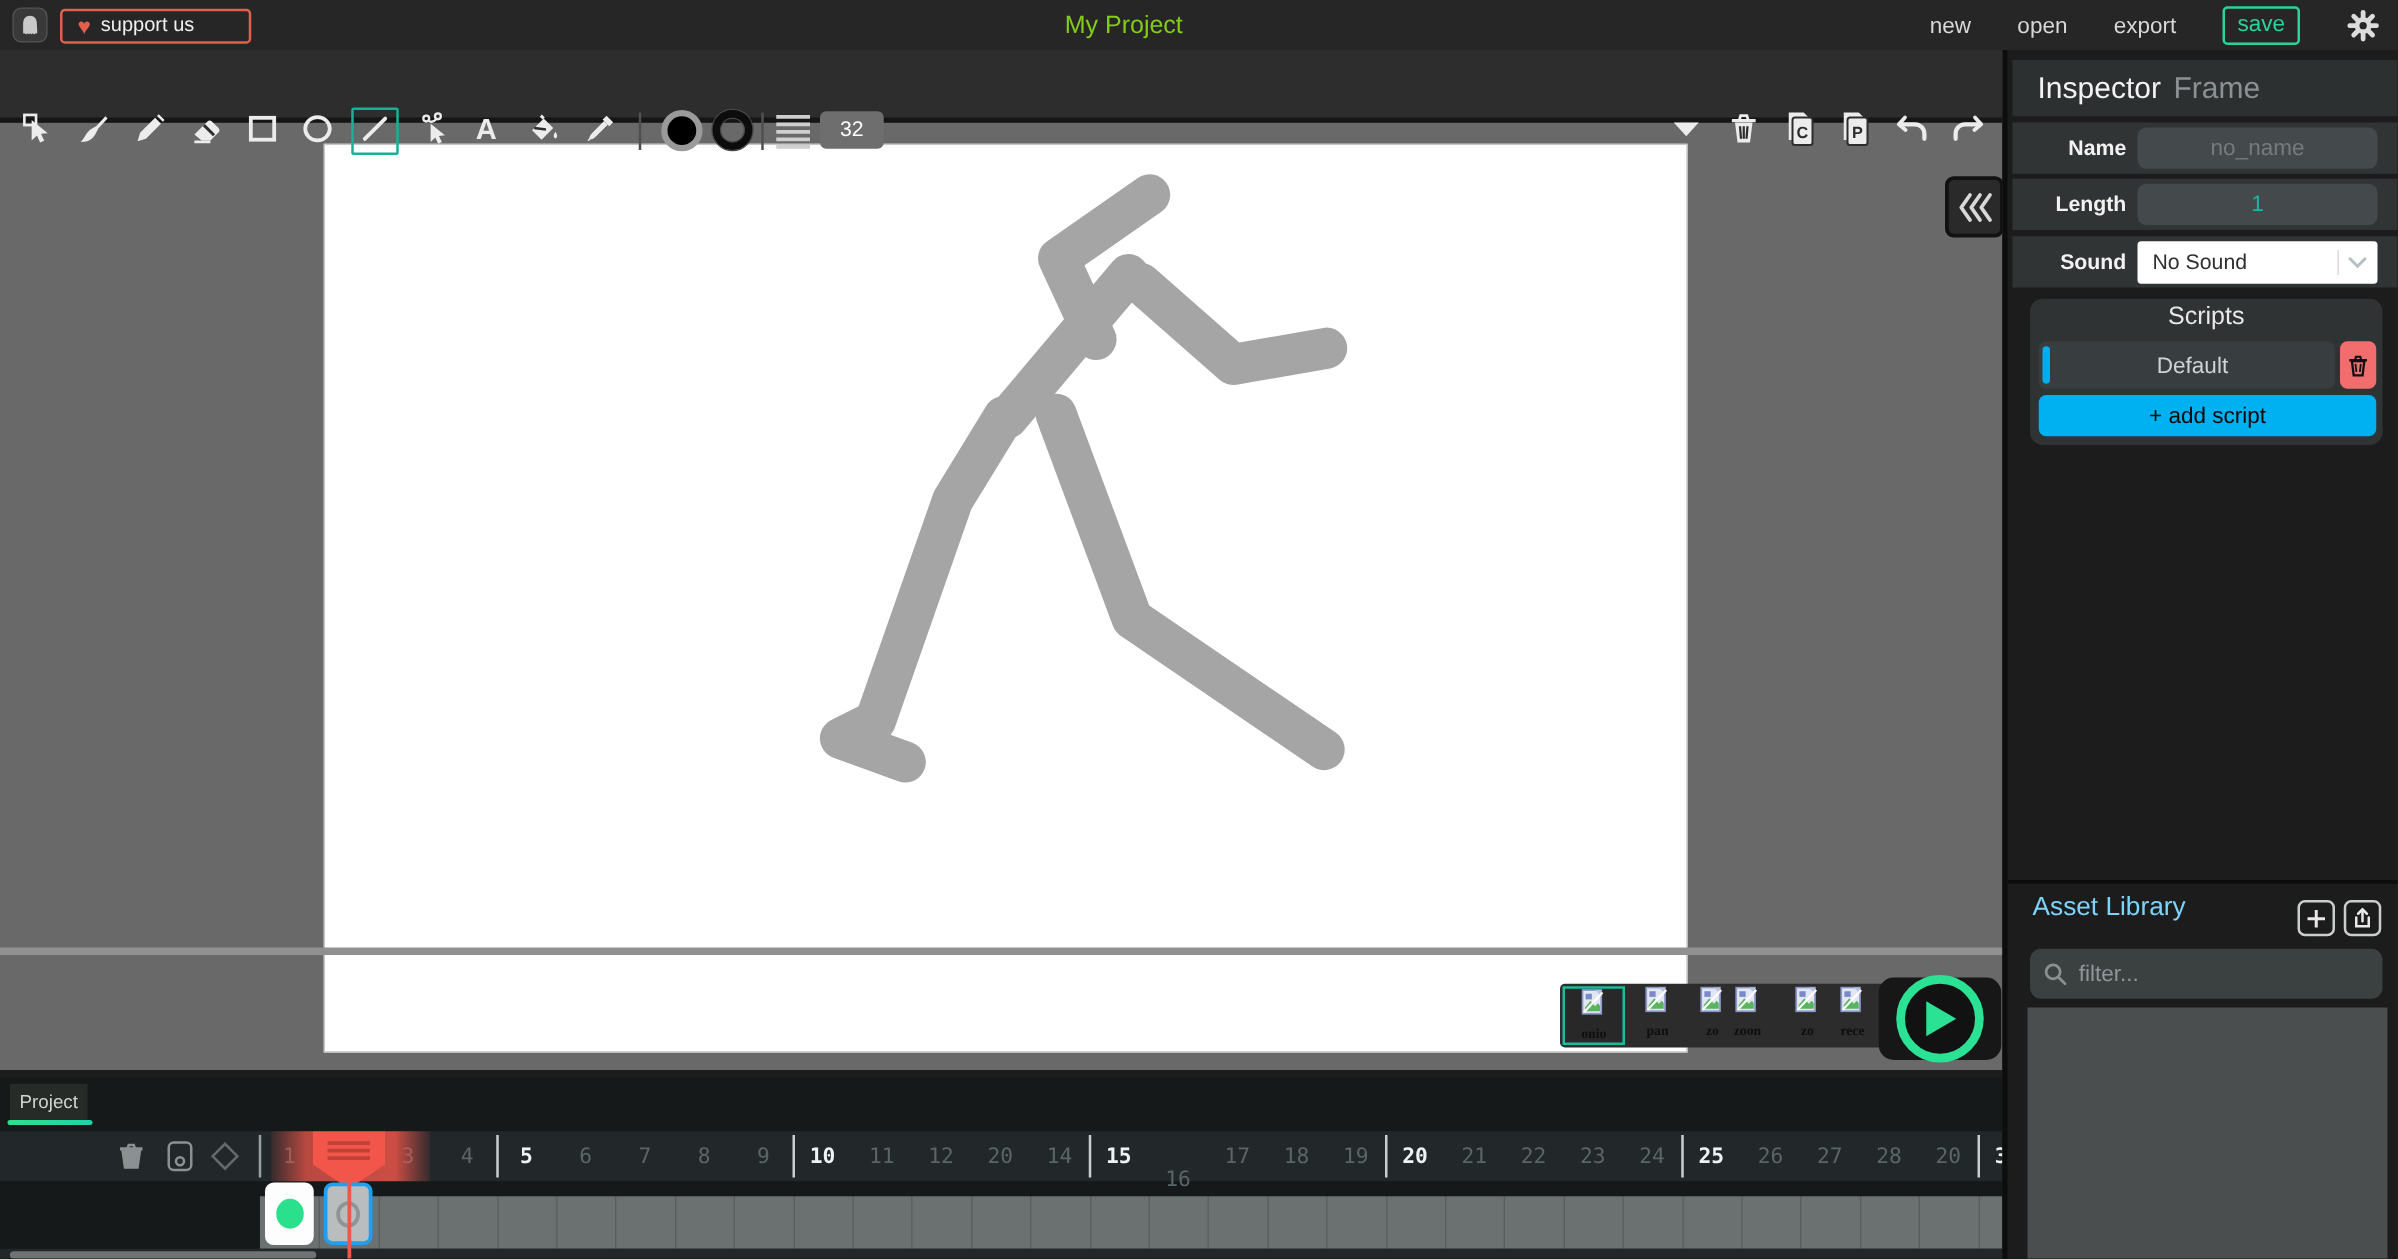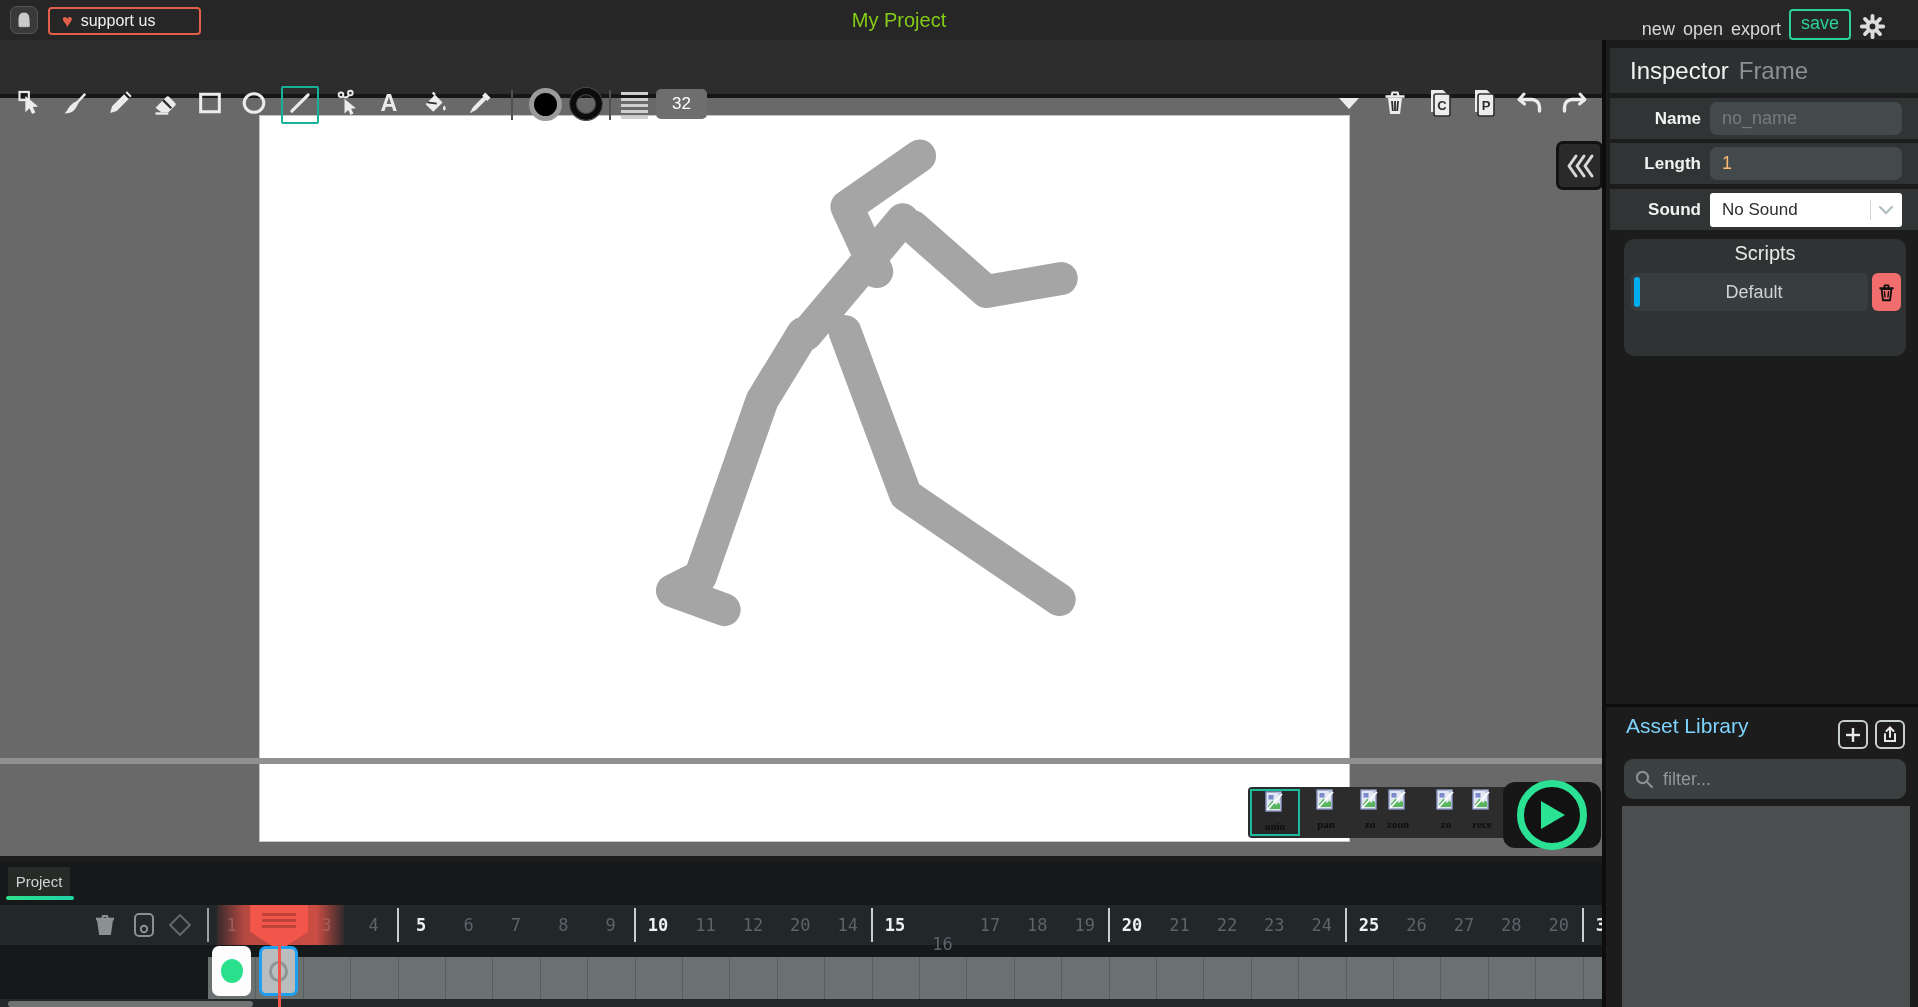--- a/index.html
+++ b/index.html
@@ -11,21 +11,21 @@
   
   #topbar { left:0; top:0; width:1918px; height:40px; background:#262626; z-index:30; }
   #logo { left:10px; top:6px; width:28px; height:28px; background:#393939; border:1px solid #555;
           border-radius:7px; display:flex; align-items:center; justify-content:center; }
   #support-btn { left:48px; top:7px; width:153px; height:28px; border:2px solid #e2604b; border-radius:4px;
           display:flex; align-items:center; gap:8px; padding:0 12px; cursor:pointer; }
   #support-heart { color:#e2604b; font-size:18px; line-height:1; }
   #support-label { color:#f0f0f0; font-size:16px; }
   #proj-title { left:899px; top:0; height:40px; transform:translateX(-50%); display:flex; align-items:center;
           color:#84cc16; font-size:20px; }
-  #topnav { right:32px; top:0; height:40px; display:flex; align-items:flex-end; gap:8px; }
+  #topnav { right:14px; top:0; height:40px; display:flex; align-items:center; gap:37px; }
   .topnav-link { color:#d8d8d8; font-size:18px; cursor:pointer; }
   #save-btn { border:2px solid #2ad39b; color:#2ad39b; border-radius:4px; padding:2px 10px 4px;
           font-size:18px; cursor:pointer; }
   #gear-btn { cursor:pointer; display:flex; align-items:center; }
 
   
   #toolbar { left:0; top:40px; width:1602px; height:58px; background:#2d2d2d; border-bottom:4px solid #161616; z-index:20; }
   .tool { position:absolute; top:46px; width:38px; height:38px; display:flex; align-items:center;
           justify-content:center; cursor:pointer; border:2px solid transparent; border-radius:2px; }
   .tool.selected { border-color:#17b197; }
@@ -96,22 +96,22 @@
 
   
   #rpanel { left:1602px; top:40px; width:316px; height:967px; background:#1c1c1c; border-left:4px solid #0d0d0d; overflow:hidden; }
   #insp-header { left:4px; top:8px; width:312px; height:45px; background:#2c3031; position:absolute;
           display:flex; align-items:center; padding-left:20px; gap:10px; }
   #insp-title { color:#f2f2f2; font-size:24px; }
   #insp-sub { color:#8b9193; font-size:24px; }
   .insp-row { position:absolute; left:4px; width:312px; height:41px; background:#303435;
           display:flex; align-items:center; }
   .insp-label { width:100px; text-align:right; color:#f2f2f2; font-size:17px; font-weight:bold; padding-right:9px; }
-  .insp-input { width:192px; height:33px; background:#44494b; border:none; border-radius:7px; color:#fdba74;
-          font-size:18px; padding:0 12px; font-family:"Liberation Sans",sans-serif; outline:none; }
+  .insp-input { width:192px; height:33px; background:#44494b; border:none; border-radius:7px; color:#14b8a6;
+          font-size:18px; padding:0 12px; font-family:"Liberation Sans",sans-serif; outline:none;text-align:center; }
   .insp-input::placeholder { color:#767c7e; }
   #sound-select { width:192px; height:34px; background:#fff; border-radius:3px; display:flex; align-items:center;
           cursor:pointer; padding:0 8px 0 12px; }
   #sound-value { flex:1; color:#2e2e2e; font-size:17px; }
   #sound-divider { width:1px; height:20px; background:#d4d4d4; margin-right:7px; }
   #scripts-card { left:18px; top:199px; width:282px; height:117px; background:#2f3334; border-radius:10px; position:absolute; }
   #scripts-title { color:#e8e8e8; font-size:20px; text-align:center; margin-top:3px; }
   #script-row { position:absolute; left:7px; top:34px; width:237px; height:38px; background:#383d3f; border-radius:6px;
           display:flex; align-items:center; cursor:pointer; }
   #script-bar { width:6px; height:30px; margin-left:3px; border-radius:3px; background:#00adef; }
@@ -519,20 +519,21 @@
       </div>
       <div id="script-del">
         <svg width="17" height="19" viewBox="0 0 24 26">
           <path d="M5 8 L7 24 L17 24 L19 8 Z" fill="none" stroke="#111" stroke-width="2.6"></path>
           <path d="M2 7 L22 7" stroke="#111" stroke-width="2.8"></path>
           <path d="M8.5 7 L9.5 3 L14.5 3 L15.5 7" fill="none" stroke="#111" stroke-width="2.4"></path>
           <line x1="9" y1="11" x2="10" y2="20" stroke="#111" stroke-width="2"></line>
           <line x1="15" y1="11" x2="14" y2="20" stroke="#111" stroke-width="2"></line>
         </svg>
       </div>
+      <div id="add-script">+ add script</div>
     </div>
 
     <div id="rp-divider"></div>
     <div id="asset-title">Asset Library</div>
     <div class="asset-btn" style="left:232px">
       <svg width="16" height="16" viewBox="0 0 16 16">
         <line x1="8" y1="1" x2="8" y2="15" stroke="#e8e8e8" stroke-width="2.4"></line>
           <line x1="1" y1="8" x2="15" y2="8" stroke="#e8e8e8" stroke-width="2.4"></line>
       </svg>
     </div>

